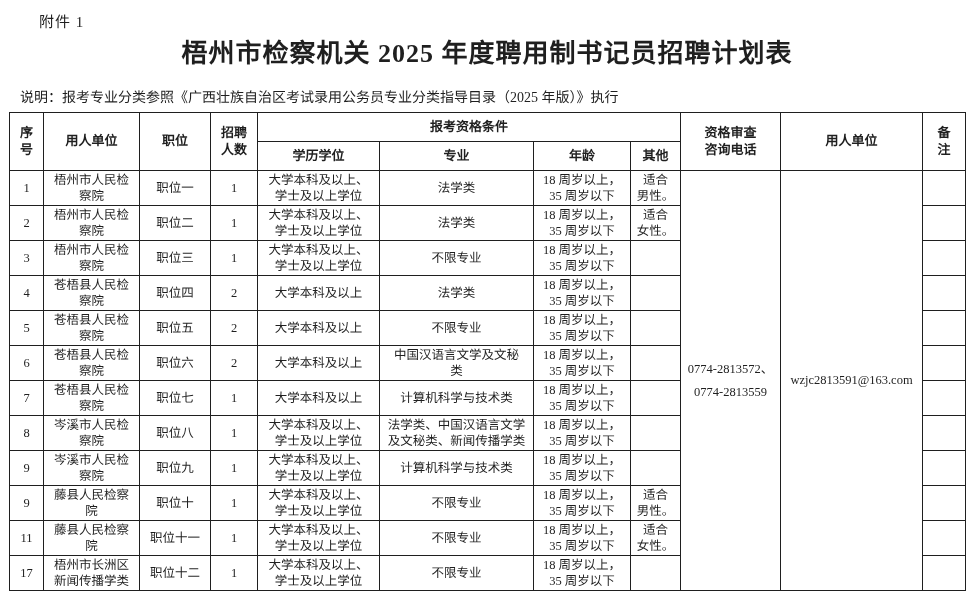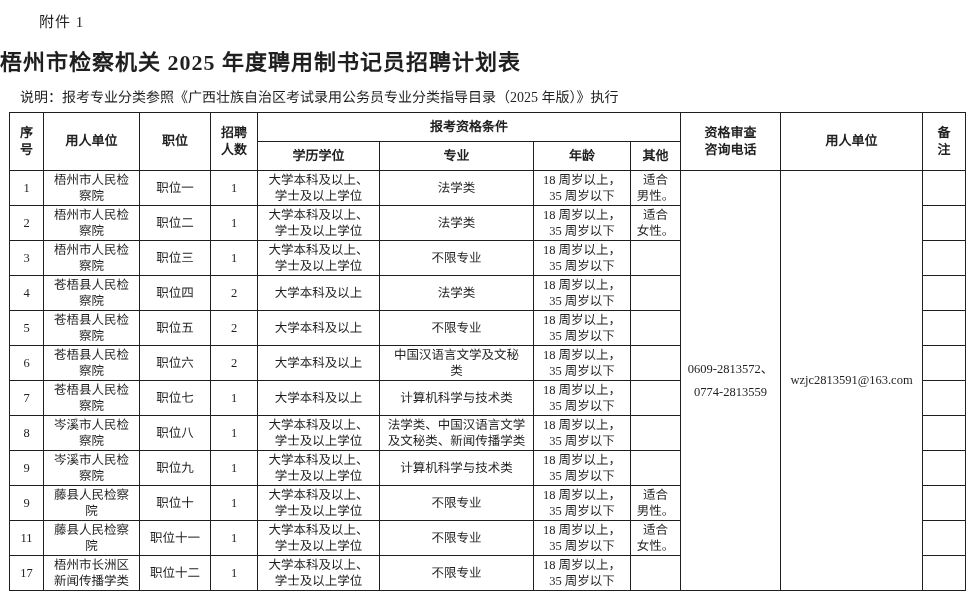--- a/index.html
+++ b/index.html
@@ -11,23 +11,23 @@
     position: relative;
     overflow: hidden;
   }
   .attachment {
     position: absolute; left: 24px; top: 10px;
     font-size: 15px; font-weight: normal;
     letter-spacing: 1px;
     margin-left: 15px;
   }
   .title {
-    position: absolute; left: 0; right: 0; top: 44px;
-    text-align: left;
-    font-size: 22px; font-weight: bold;
+    position: absolute; left: 0; right: 0; top: 32px;
+    text-align: center;
+    font-size: 26px; font-weight: bold;
     letter-spacing: 1px;
     white-space: pre;
   }
   .note {
     position: absolute; left: 20px; top: 86px;
     font-size: 14px;
   }
   table.plan {
     position: absolute; left: 9px; top: 112px;
     width: 956px;
@@ -99,21 +99,21 @@
 察院</td>
       <td>职位一</td>
       <td>1</td>
       <td>大学本科及以上、
 学士及以上学位</td>
       <td>法学类</td>
       <td>18 周岁以上，
 35 周岁以下</td>
       <td>适合
 男性。</td>
-      <td rowspan="12" class="contact">0609-2813572、
+      <td rowspan="12" class="contact">0774-2813572、
 0774-2813559</td>
       <td rowspan="12" class="contact">wzjc2813591@163.com</td>
       <td></td>
     </tr>
   <tr>
     <td>2</td>
     <td>梧州市人民检
 察院</td>
     <td>职位二</td>
     <td>1</td>

